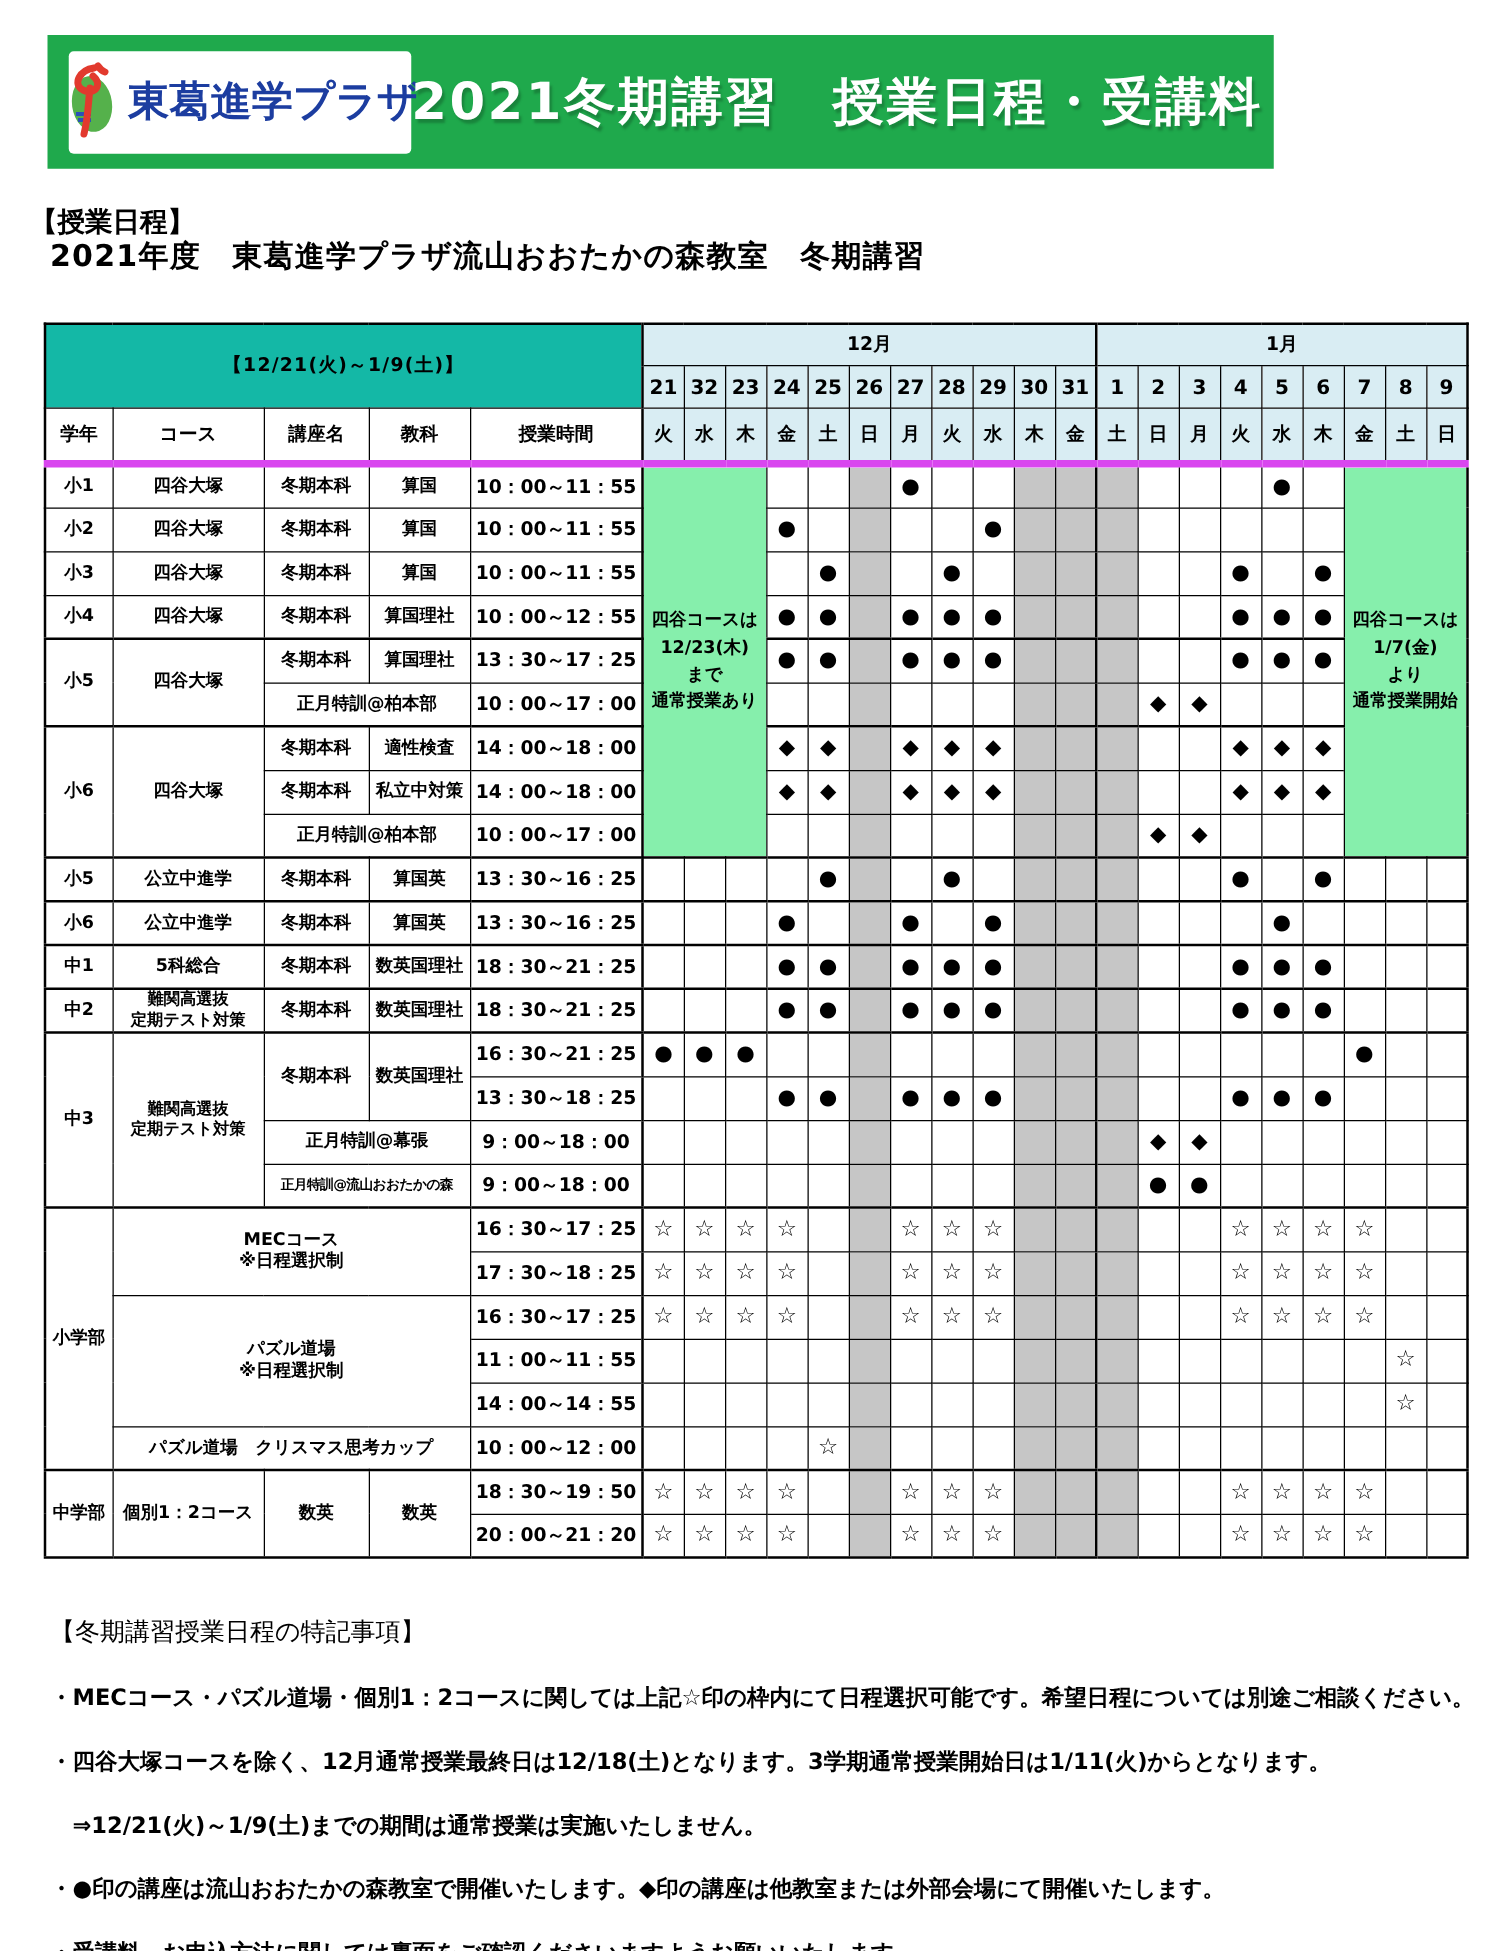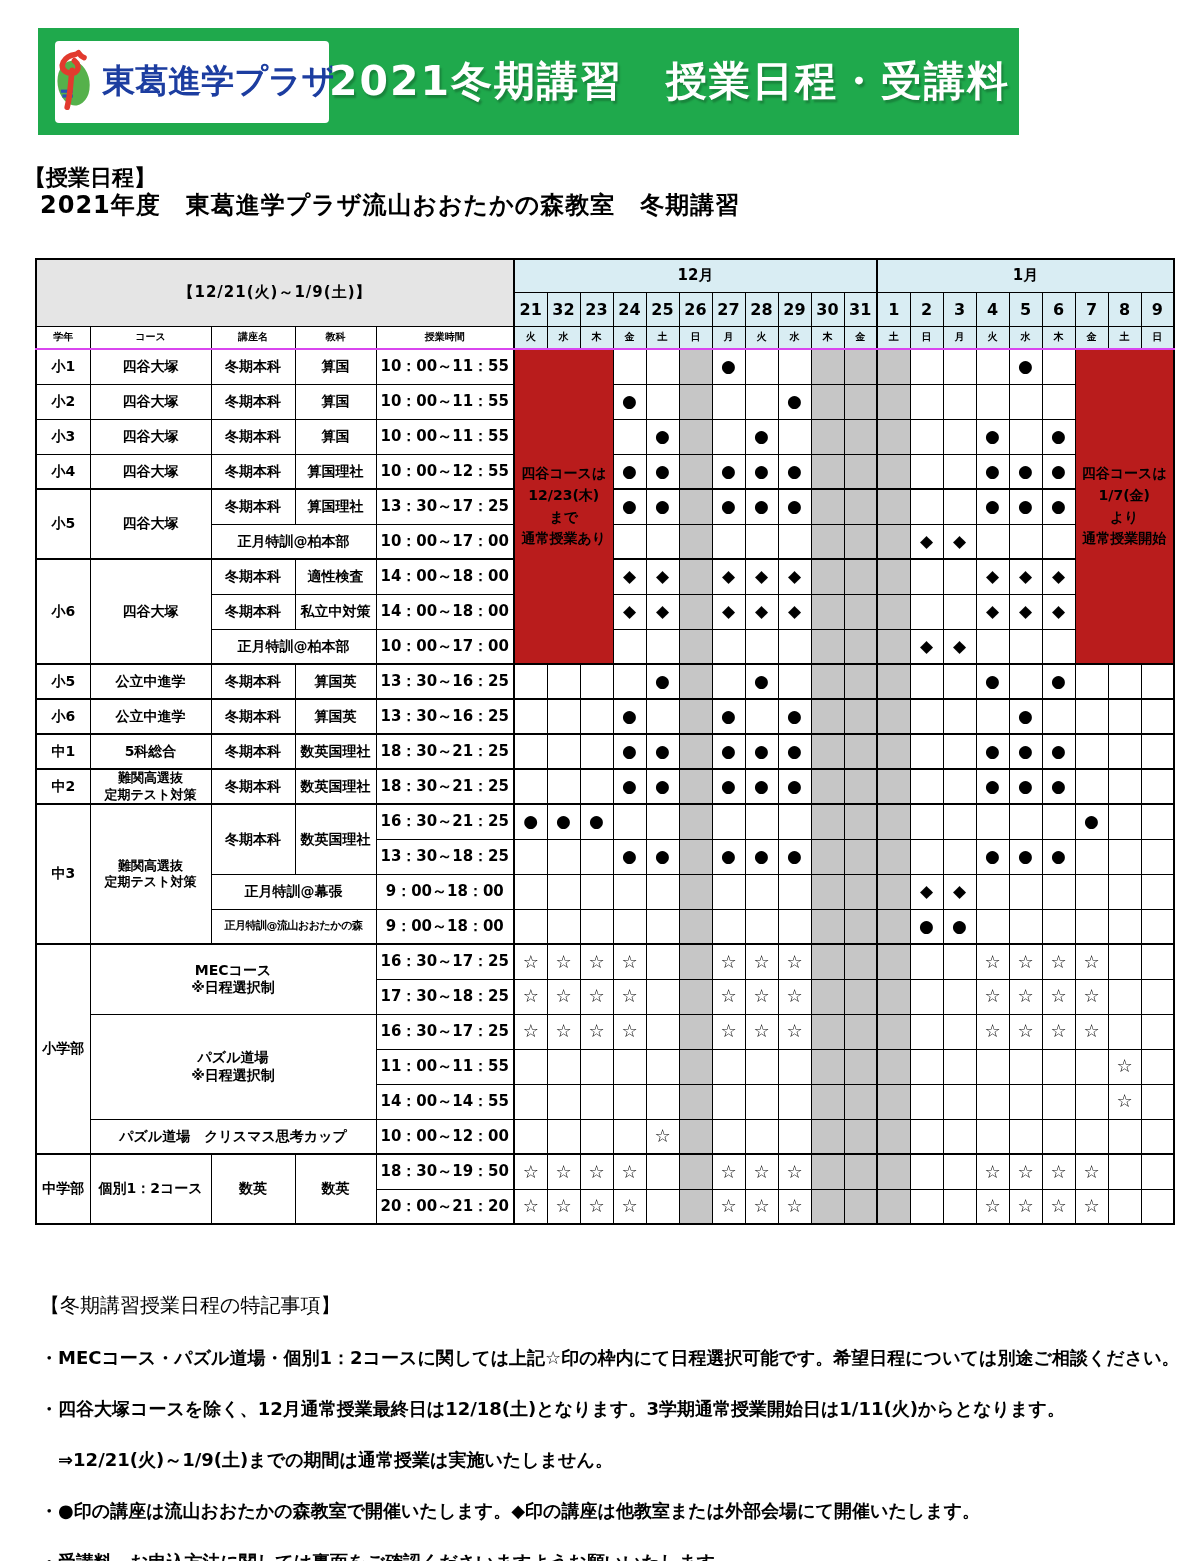--- a/index.html
+++ b/index.html
@@ -19,27 +19,27 @@
   .section-heading{position:absolute;left:24px;top:163px;font-size:22px;font-weight:800}
   .table-title{position:absolute;left:40px;top:189px;font-size:24px;font-weight:800;letter-spacing:1px}
   table.sched{position:absolute;left:35px;top:258px;border-collapse:collapse;
     border:2px solid #000;table-layout:fixed;font-weight:700}
   .sched th,.sched td{border:1px solid #000;text-align:center;vertical-align:middle;
     padding:0;overflow:hidden}
   .sched .blue{background:var(--hblue)}
   .sched td.gray{background:var(--gray)}
   .sched tr.hr1 th{height:33px;font-size:15px}
   .sched tr.hr2 th{height:34px;font-size:16px}
-  .sched tr.hr3 th{height:23px;font-size:10px;border-bottom:2px solid #d946ef}
-  .sched th.range-cell{background:#e5e5e5;font-size:27px;letter-spacing:1px}
+  .sched tr.hr3 th{height:45px;font-size:15px;border-bottom:6px solid #d946ef}
+  .sched th.range-cell{background:#14b8a6;font-size:27px;letter-spacing:1px}
   .sched tbody td{height:35px;font-size:14px;line-height:1.25;white-space:pre-line}
   .sched td.time{font-size:15px;letter-spacing:0px;white-space:nowrap}
   .sched td.xs{font-size:13px}
   .sched td.small{font-size:11px;letter-spacing:-0.5px}
-  .sched td.notice{background:#b91c1c;font-size:14px;line-height:1.55}
+  .sched td.notice{background:#86efac;font-size:14px;line-height:1.55}
   .sched .vl{border-left:2px solid #000}
   .sched .tb{border-bottom:2px solid #000}
   .sched td.mk-circle{font-size:17px}
   .sched td.mk-diamond{font-size:17px}
   .sched td.mk-star{font-size:18px;font-weight:400}
   .notes{position:absolute;left:40px;top:1292px;width:1130px}
   .notes h3{font-size:20px;font-weight:400}
   .notes ul{list-style:none}
   .notes li{font-size:18px;font-weight:700;margin-top:27px;white-space:nowrap;letter-spacing:0px}
   .notes li.indent{padding-left:18px}

